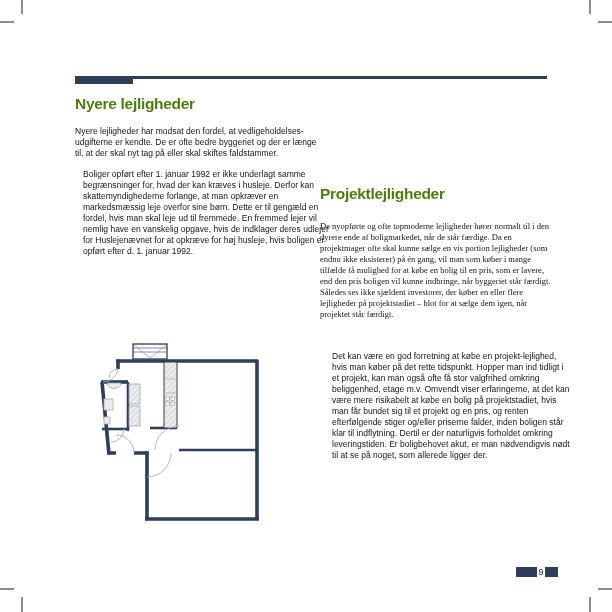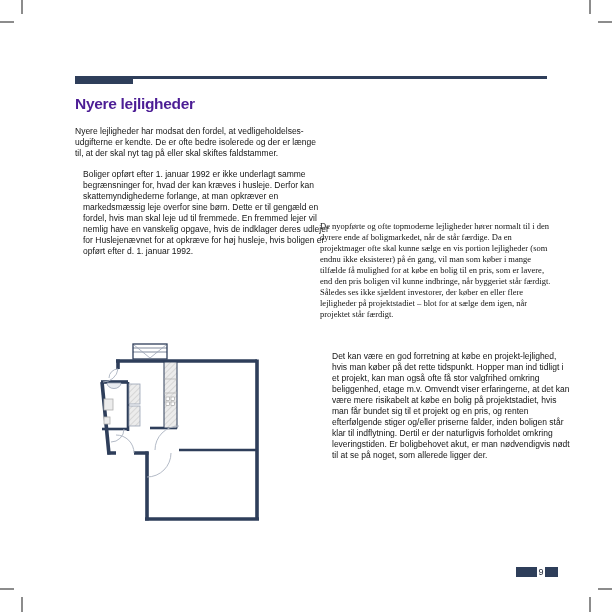--- a/index.html
+++ b/index.html
@@ -12,21 +12,21 @@
     overflow:hidden;
   }
   
   .crop{position:absolute;background:#8c8c8c;}
   
   .rule-thick{position:absolute;left:75px;top:76px;width:58px;height:8px;background:#2e3e5a;}
   .rule-thin{position:absolute;left:133px;top:76px;width:414px;height:3px;background:#2e3e5a;}
   
   .h1{
     position:absolute;
-    font-size:15.5px;font-weight:bold;letter-spacing:-0.3px;color:#4c1d95;
+    font-size:15.5px;font-weight:bold;letter-spacing:-0.3px;color:#4d7c0f;
     line-height:18px;white-space:nowrap;
   }
   .body-p{
     position:absolute;
     font-size:8.5px;line-height:11px;letter-spacing:0px;color:#141414;
     text-align:left;
   }
   #lp1{left:75px;top:126px;width:245px;}
   #lp2{left:75px;top:169px;width:247px;margin-left:8px;}
   #lp3{left:79px;top:276px;width:238px;}
@@ -57,21 +57,21 @@
   <div class="crop" style="left:598px;top:21px;width:14px;height:2px;"></div>
   <div class="crop" style="left:0;top:588px;width:14px;height:2px;"></div>
   <div class="crop" style="left:21px;top:597px;width:2px;height:15px;"></div>
   <div class="crop" style="left:598px;top:588px;width:14px;height:2px;"></div>
   <div class="crop" style="left:589px;top:597px;width:2px;height:15px;"></div>
 
   <div class="rule-thick"></div>
   <div class="rule-thin"></div>
 
   <div class="h1" id="lh">Nyere lejligheder</div>
-  <div class="body-p" id="lp1">Nyere lejligheder har modsat den fordel, at vedligeholdelses-udgifterne er kendte. De er ofte bedre isolerede og der er længe til, at der skal nyt tag på eller skal skiftes faldstammer.</div>
+  <div class="body-p" id="lp1">Nyere lejligheder har modsat den fordel, at vedligeholdelses-udgifterne er kendte. De er ofte bedre byggeriet og der er længe til, at der skal nyt tag på eller skal skiftes faldstammer.</div>
   <div class="body-p" id="lp2">Boliger opført efter 1. januar 1992 er ikke underlagt samme begrænsninger for, hvad der kan kræves i husleje. Derfor kan skattemyndighederne forlange, at man opkræver en markedsmæssig leje overfor sine børn. Dette er til gengæld en fordel, hvis man skal leje ud til fremmede. En fremmed lejer vil nemlig have en vanskelig opgave, hvis de indklager deres udlejer for Huslejenævnet for at opkræve for høj husleje, hvis boligen er opført efter d. 1. januar 1992.</div>
 
   <svg class="plan" viewBox="0 0 195 205" aria-label="apartment floor plan">
     <defs>
       <pattern id="hatch" width="4" height="4" patternUnits="userSpaceOnUse" patternTransform="rotate(45)">
         <rect width="4" height="4" fill="#ececec"></rect>
         <line x1="0" y1="0" x2="0" y2="4" stroke="#c4c4c4" stroke-width="1.1"></line>
       </pattern>
     </defs>
 
@@ -126,20 +126,21 @@
     <g stroke="#aab2c0" stroke-width="0.9" fill="none">
       <path d="M20,31 A15,15 0 0 1 5,44"></path>
       <path d="M20,31 A9,9 0 0 0 11,40"></path>
       <path d="M26,91 A13,13 0 0 1 13,104"></path>
       <path d="M36,115 A18,18 0 0 0 18,97"></path>
       <path d="M57,112 A24,24 0 0 1 81,88"></path>
       <path d="M73,115 A24,24 0 0 1 49,139"></path>
     </g>
   </svg>
 
+  <div class="h1" id="rh">Projektlejligheder</div>
   <div class="body-p" id="rp1">De nyopførte og ofte topmoderne lejligheder hører normalt til i den dyrere ende af boligmarkedet, når de står færdige. Da en projektmager ofte skal kunne sælge en vis portion lejligheder (som endnu ikke eksisterer) på én gang, vil man som køber i mange tilfælde få mulighed for at købe en bolig til en pris, som er lavere, end den pris boligen vil kunne indbringe, når byggeriet står færdigt. Således ses ikke sjældent investorer, der køber en eller flere lejligheder på projektstadiet – blot for at sælge dem igen, når projektet står færdigt.</div>
   <div class="body-p" id="rp2">Det kan være en god forretning at købe en projekt-lejlighed, hvis man køber på det rette tidspunkt. Hopper man ind tidligt i et projekt, kan man også ofte få stor valgfrihed omkring beliggenhed, etage m.v. Omvendt viser erfaringerne, at det kan være mere risikabelt at købe en bolig på projektstadiet, hvis man får bundet sig til et projekt og en pris, og renten efterfølgende stiger og/eller priserne falder, inden boligen står klar til indflytning. Dertil er der naturligvis forholdet omkring leveringstiden. Er boligbehovet akut, er man nødvendigvis nødt til at se på noget, som allerede ligger der.</div>
 
   <div class="pagenum-wrap">
     <div class="pn-block-l"></div>
     <div class="pn-num">9</div>
     <div class="pn-block-r"></div>
   </div>
 
 </div>

